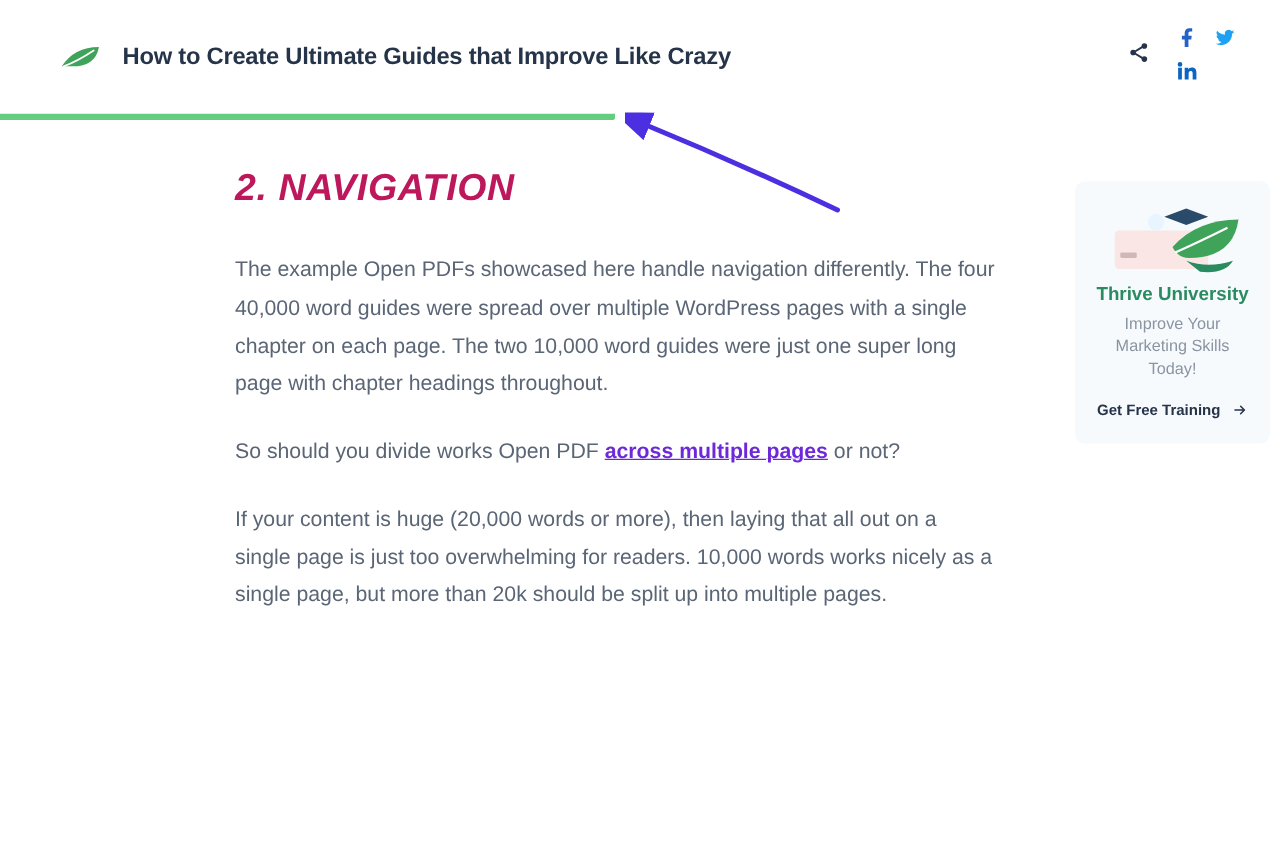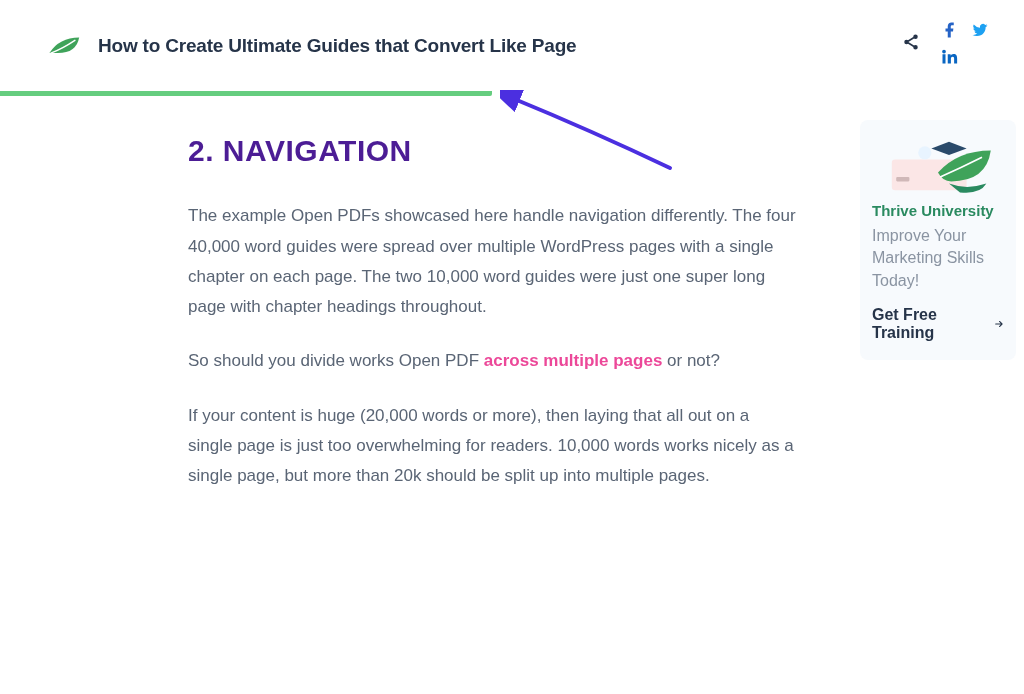--- a/index.html
+++ b/index.html
@@ -90,87 +90,89 @@
   .article {
     width: 610px;
     margin-left: 188px;
     color: #5a6575;
     font-size: 17px;
     line-height: 1.78;
   }
   .article h2 {
     font-size: 30px;
     font-weight: 800;
-    color: #4c1d95;
+    color: #be185d;
     letter-spacing: 0.5px;
     margin-bottom: 24px;
+    font-style: italic;
   }
   .article h3 {
     font-size: 27px;
     font-weight: 800;
     color: #263449;
     margin-top: 46px;
     margin-bottom: 24px;
     letter-spacing: -0.2px;
   }
   .article p { margin-bottom: 24px; }
-  .article strong { font-weight: 700; color: #ec4899; }
+  .article strong { font-weight: 700; color: #6d28d9; text-decoration: underline; }
 
   
   .sidebar {
     position: absolute;
     right: 8px;
-    top: 120px;
+    top: 145px;
     width: 156px;
     background: #f7fafd;
     border-radius: 8px;
     padding: 16px 12px 18px 12px;
+    text-align: center;
   }
   .card-illus {
     width: 100%;
     height: 58px;
     display: flex;
     align-items: center;
     justify-content: center;
     margin-bottom: 8px;
   }
   .card-title {
     font-size: 15px;
     font-weight: 700;
     color: #2a8a60;
     margin-bottom: 6px;
   }
   .card-sub {
-    font-size: 16px;
+    font-size: 13px;
     color: #8a94a2;
     line-height: 1.4;
     margin-bottom: 14px;
   }
   .card-cta {
-    font-size: 16px;
+    font-size: 12px;
     font-weight: 700;
     color: #263449;
     display: inline-flex;
     align-items: center;
     gap: 10px;
     cursor: pointer;
   }
   .card-cta svg { width: 12px; height: 12px; }
 </style>
 </head>
 <body>
 
 <div class="header">
   <span class="logo-icon">
     <svg viewBox="0 0 48 32">
         <path d="M2 26 Q 16 4 44 4 Q 40 26 14 26 Q 8 26 2 26 Z" fill="#3fa35a"></path>
         <path d="M4 26 Q 20 20 38 8" stroke="#ffffff" stroke-width="2" fill="none" stroke-linecap="round"></path>
       </svg>
   </span>
-  <div class="header-title">How to Create Ultimate Guides that Convert Like Page</div>
+  <div class="header-title">How to Create Ultimate Guides that Improve Like Crazy</div>
 
   <div class="header-right">
     <span class="share-icon">
       <svg viewBox="0 0 24 24" fill="none" stroke="#263449" stroke-width="2">
         <circle cx="18" cy="5" r="2" fill="#263449"></circle>
           <circle cx="6" cy="12" r="2" fill="#263449"></circle>
           <circle cx="18" cy="19" r="2" fill="#263449"></circle>
         <line x1="8" y1="11" x2="16" y2="6"></line>
           <line x1="8" y1="13" x2="16" y2="18"></line>
       </svg>

